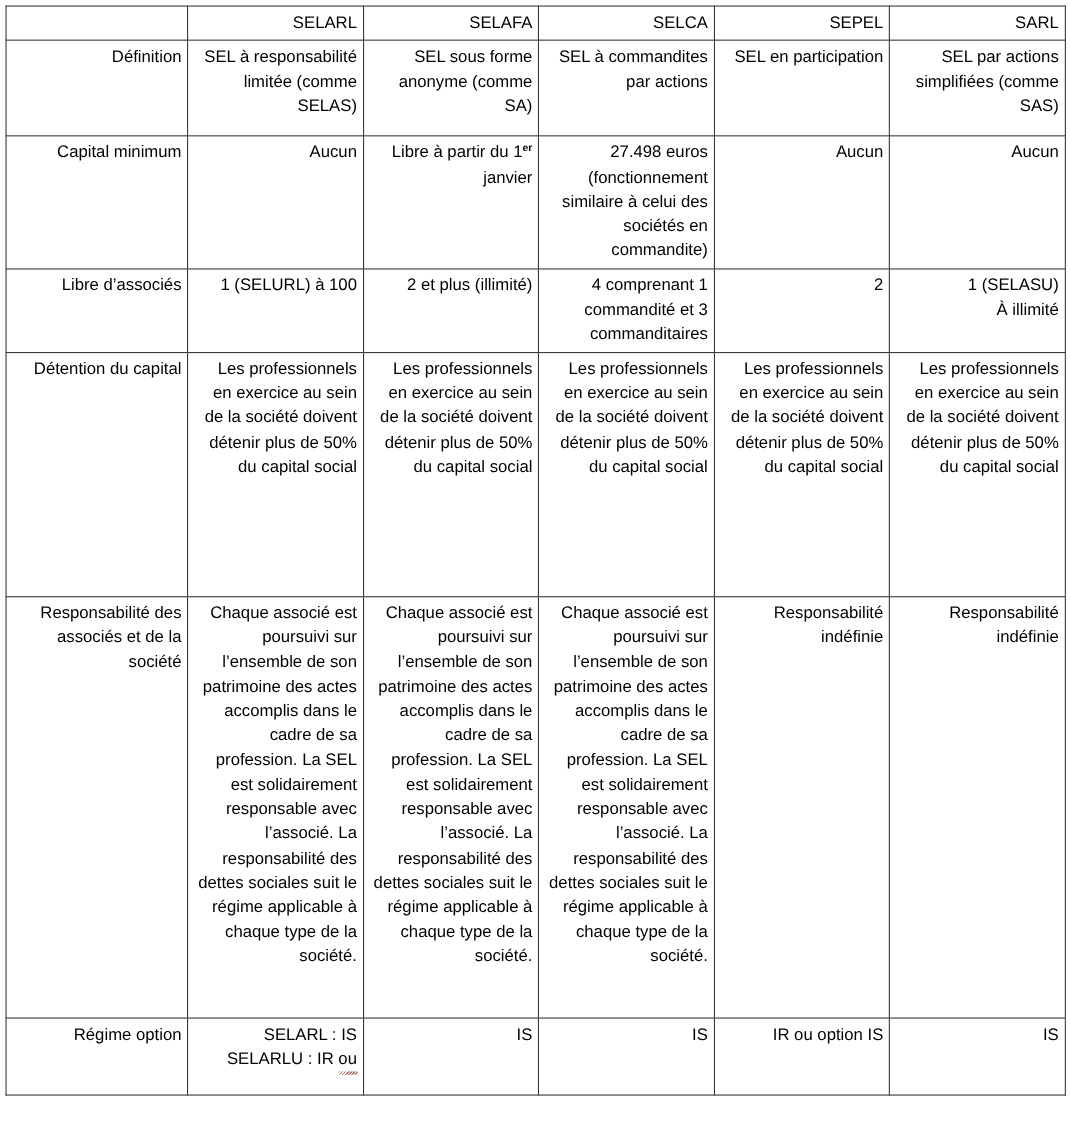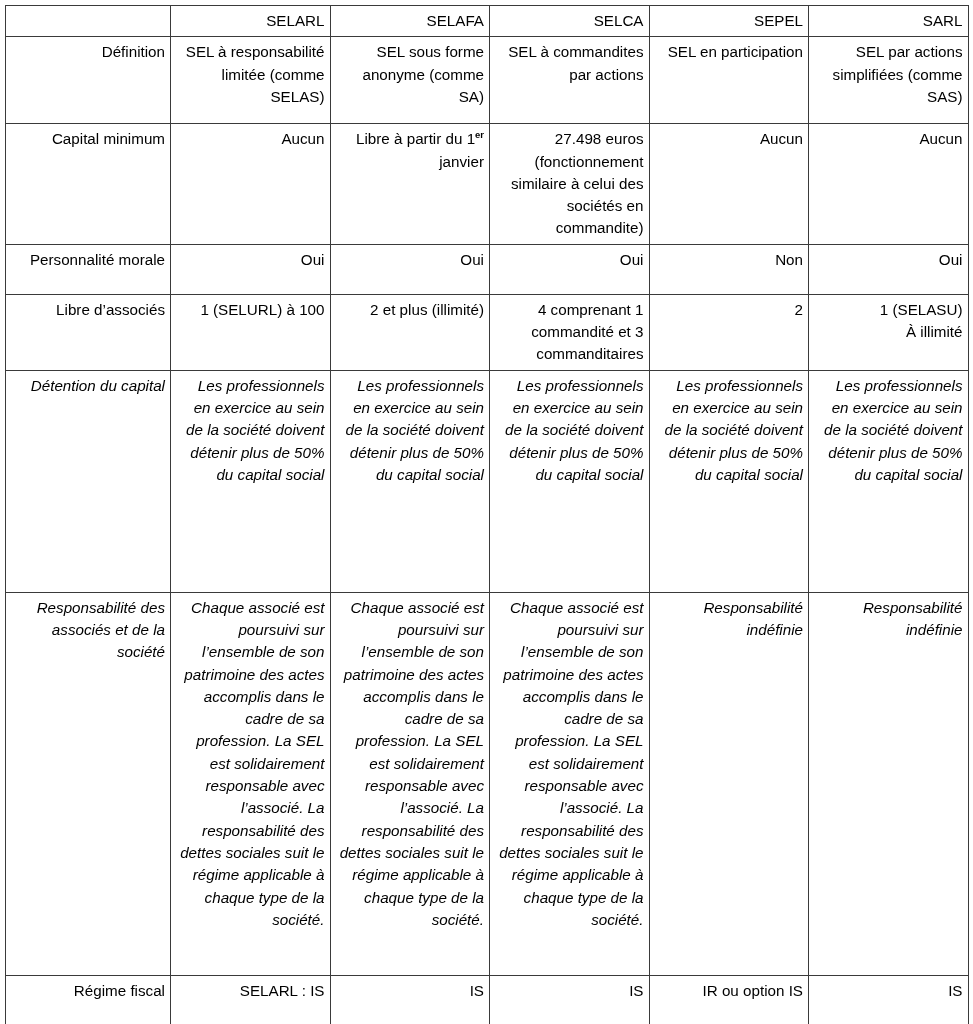--- a/index.html
+++ b/index.html
@@ -47,36 +47,35 @@
   }
 
   td.vmid { vertical-align: middle; }
 
   
   tr.r-head td   { height: 28px; }
   tr.r-def td    { height: 87px; }
   tr.r-cap td    { height: 110px; margin-left: 44px; }
   tr.r-pers td   { height: 50px; }
   tr.r-nb td     { height: 63px; }
-  tr.r-det td    { height: 222px; font-style: italic; }
-  tr.r-resp td   { height: 383px; font-style: italic; }
+  tr.r-det td    { height: 222px; }
+  tr.r-resp td   { height: 383px; }
   tr.r-fisc td   { height: 70px; }
 
   sup.ord {
     font-size: 0.62em;
     vertical-align: super;
     line-height: 0;
     font-weight: bold;
   }
 
   
   .squiggle {
     position: relative;
     display: inline-block;
-    margin-top: 41px;
   }
   .squiggle::after {
     content: "";
     position: absolute;
     left: 0;
     right: 0;
     bottom: -3px;
     height: 3px;
     background-image:
       repeating-linear-gradient(
@@ -161,40 +160,20 @@
             <span class="cell-text">27.498 euros (fonctionnement similaire à celui des sociétés en commandite)</span>
           </td>
         <td>
             <span class="cell-text">Aucun</span>
           </td>
         <td>
             <span class="cell-text">Aucun</span>
           </td>
       </tr>
 
-      <tr class="r-pers">
-        <td>
-            <span class="cell-text">Personnalité morale</span>
-          </td>
-        <td>
-            <span class="cell-text">Oui</span>
-          </td>
-        <td>
-            <span class="cell-text">Oui</span>
-          </td>
-        <td>
-            <span class="cell-text">Oui</span>
-          </td>
-        <td>
-            <span class="cell-text">Non</span>
-          </td>
-        <td>
-            <span class="cell-text">Oui</span>
-          </td>
-      </tr>
 
       <tr class="r-nb">
         <td>
             <span class="cell-text">Libre d’associés</span>
           </td>
         <td>
             <span class="cell-text">1 (SELURL) à 100</span>
           </td>
         <td>
             <span class="cell-text">2 et plus (illimité)</span>
@@ -248,21 +227,21 @@
         <td class="vmid">
             <span class="cell-text">Responsabilité indéfinie</span>
           </td>
         <td class="vmid">
             <span class="cell-text">Responsabilité indéfinie</span>
           </td>
       </tr>
 
       <tr class="r-fisc">
         <td>
-            <span class="cell-text">Régime fiscal</span>
+            <span class="cell-text">Régime option</span>
           </td>
         <td>
             <span class="cell-text"><span>SELARL : IS</span><br><span>SELARLU : IR </span><span class="squiggle">ou</span><br></span>
           </td>
         <td>
             <span class="cell-text">IS</span>
           </td>
         <td>
             <span class="cell-text">IS</span>
           </td>

